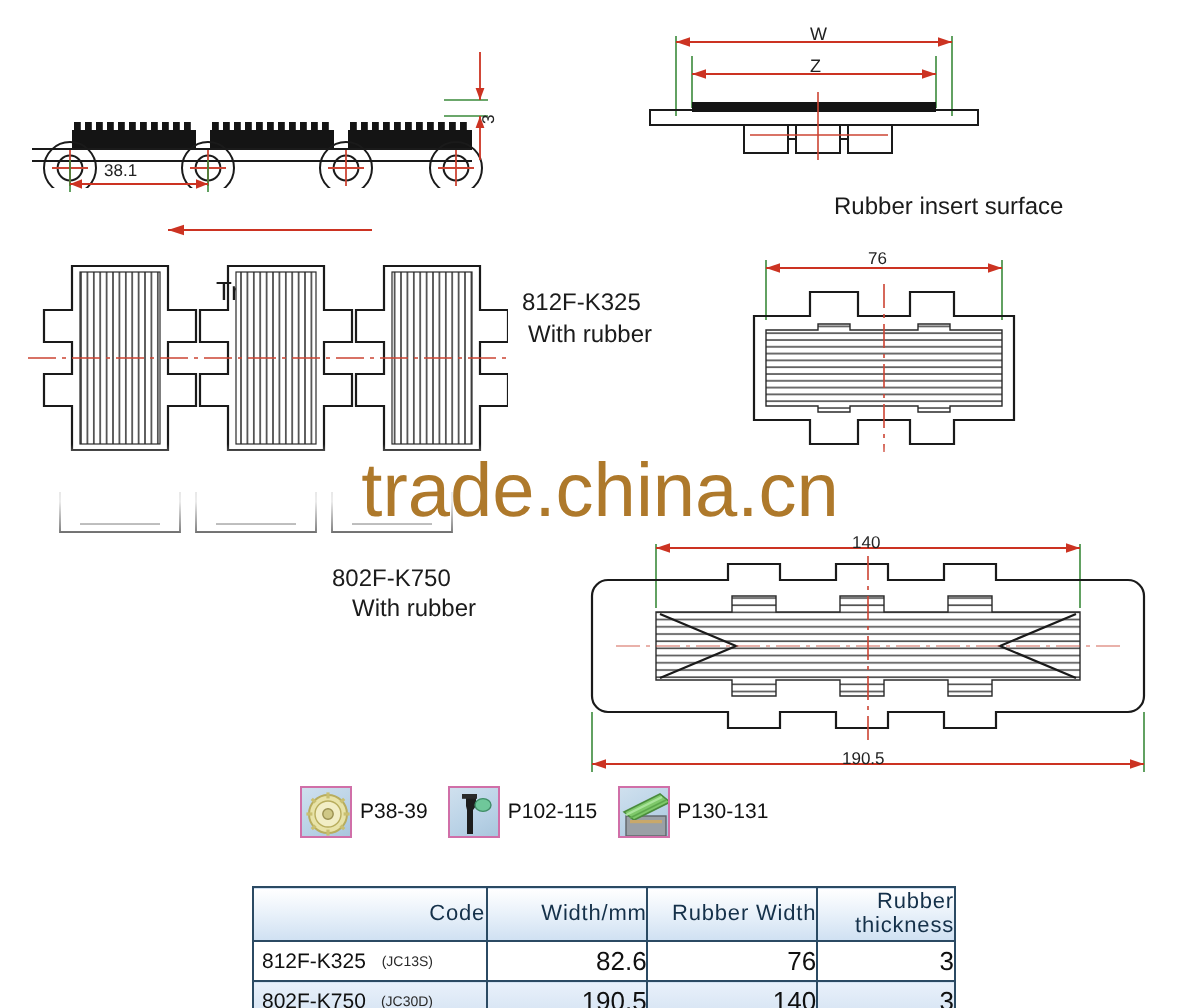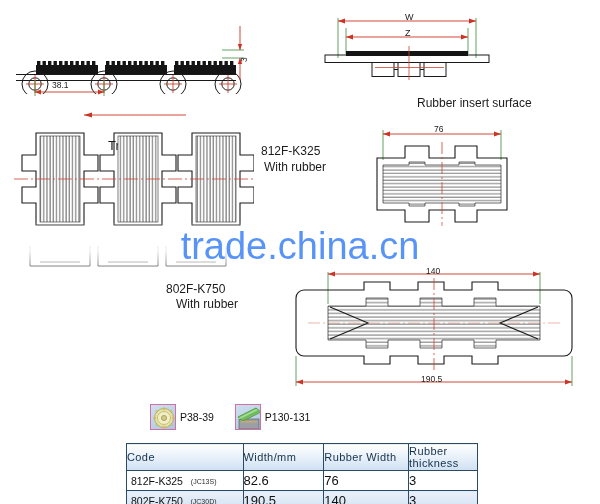--- a/index.html
+++ b/index.html
@@ -8,52 +8,52 @@
     font-family:"Liberation Sans","DejaVu Sans",sans-serif;
     color:#1a1a1a;
   }
   .abs{position:absolute;}
   svg{display:block;}
 
   
   #watermark{
     left:0;top:214px;width:600px;height:64px;
     display:flex;align-items:center;justify-content:center;
-    font-size:38px;color:#3b82f6;letter-spacing:0px;
+    font-size:38px;color:#a16207;letter-spacing:0px;
     font-family:"Liberation Sans","DejaVu Sans",sans-serif;
     pointer-events:none;z-index:40;opacity:.85;
   }
   #wm-haze{
     left:0;top:222px;width:600px;height:48px;z-index:39;pointer-events:none;
     background:linear-gradient(to bottom,rgba(255,255,255,0) 0%,rgba(255,255,255,.80) 28%,rgba(255,255,255,.88) 60%,rgba(255,255,255,0) 100%);
   }
 
   
   .cap{font-size:12px;color:#1b1b1b;white-space:nowrap;}
   .cap.big{font-size:13px;margin-top:46px;}
   .cap.mid{font-size:12px;}
   .dimtxt{font-size:8.5px;color:#222;white-space:nowrap;}
 
   
-  #iconstrip{left:150px;top:402px;width:330px;height:30px;display:flex;align-items:center;gap:11px;}
+  #iconstrip{left:150px;top:391px;width:330px;height:30px;display:flex;align-items:center;gap:0px;}
   .icocell{display:flex;align-items:center;}
   .ico{
     width:26px;height:26px;border:1.4px solid #d06fa8;box-sizing:border-box;
     background:linear-gradient(150deg,#cfe0ee 0%,#b9d2e6 60%,#a9c6dd 100%);
     position:relative;overflow:hidden;flex:none;
   }
   .icolbl{font-size:10.5px;color:#111;margin:0 10px 0 4px;white-space:nowrap;}
 
   
   #spec-table{
     left:126px;top:443px;width:352px;
     border-collapse:collapse;font-size:10px;
   }
   #spec-table th,#spec-table td{
-    border:1px solid #2b4a63;padding:0;text-align:left;vertical-align:middle;
+    border:1px solid #2b4a63;padding:0;text-align:right;vertical-align:middle;
   }
   #spec-table thead th{
     height:26px;font-weight:normal;font-size:11px;color:#15314a;
     background:linear-gradient(to bottom,#ffffff 0%,#eaf2fa 45%,#cfe0f2 100%);
     letter-spacing:.4px;
   }
   #spec-table tbody tr:nth-child(1) td{
     background:#ffffff;height:19px;
   }
   #spec-table tbody tr:nth-child(2) td{
@@ -353,20 +353,30 @@
           <rect x="5" y="5" width="1.6" height="2.6" transform="rotate(-45 5.8 6.3)"></rect>
           <rect x="19.4" y="5" width="1.6" height="2.6" transform="rotate(45 20.2 6.3)"></rect>
           <rect x="5" y="18.4" width="1.6" height="2.6" transform="rotate(45 5.8 19.7)"></rect>
           <rect x="19.4" y="18.4" width="1.6" height="2.6" transform="rotate(-45 20.2 19.7)"></rect>
         </g>
       </svg>
     </div>
     <span class="icolbl">P38-39</span>
   </div>
 
+  <div class="icocell">
+    <div class="ico">
+      <svg width="26" height="26" viewBox="0 0 26 26">
+        <path d="M8,3 L13,3 L13,9 L11.5,11 L11.5,23 L8.5,23 L8.5,11 L8,9 Z" fill="#1d1d1d"></path>
+        <ellipse cx="16.5" cy="8.5" rx="4" ry="3.2" fill="#6fc79a" stroke="#3f8c66" stroke-width=".7"></ellipse>
+        <rect x="6" y="3" width="7.5" height="2.4" fill="#2a2a2a"></rect>
+      </svg>
+    </div>
+    <span class="icolbl">P102-115</span>
+  </div>
 
   <div class="icocell">
     <div class="ico">
       <svg width="26" height="26" viewBox="0 0 26 26">
         <rect x="3" y="14" width="20" height="10" fill="#9aa0a6" stroke="#5e646a" stroke-width=".7"></rect>
         <path d="M2,12 L20,3 L25,7 L7,16 Z" fill="#7ec86a" stroke="#4a8c3c" stroke-width=".8"></path>
         <path d="M3,13.5 L21,4.5" stroke="#a8e39a" stroke-width="1.2"></path>
         <path d="M5,15 L23,6" stroke="#5fa84e" stroke-width=".8"></path>
         <rect x="5" y="16" width="16" height="1.6" fill="#c9a86a"></rect>
       </svg>

